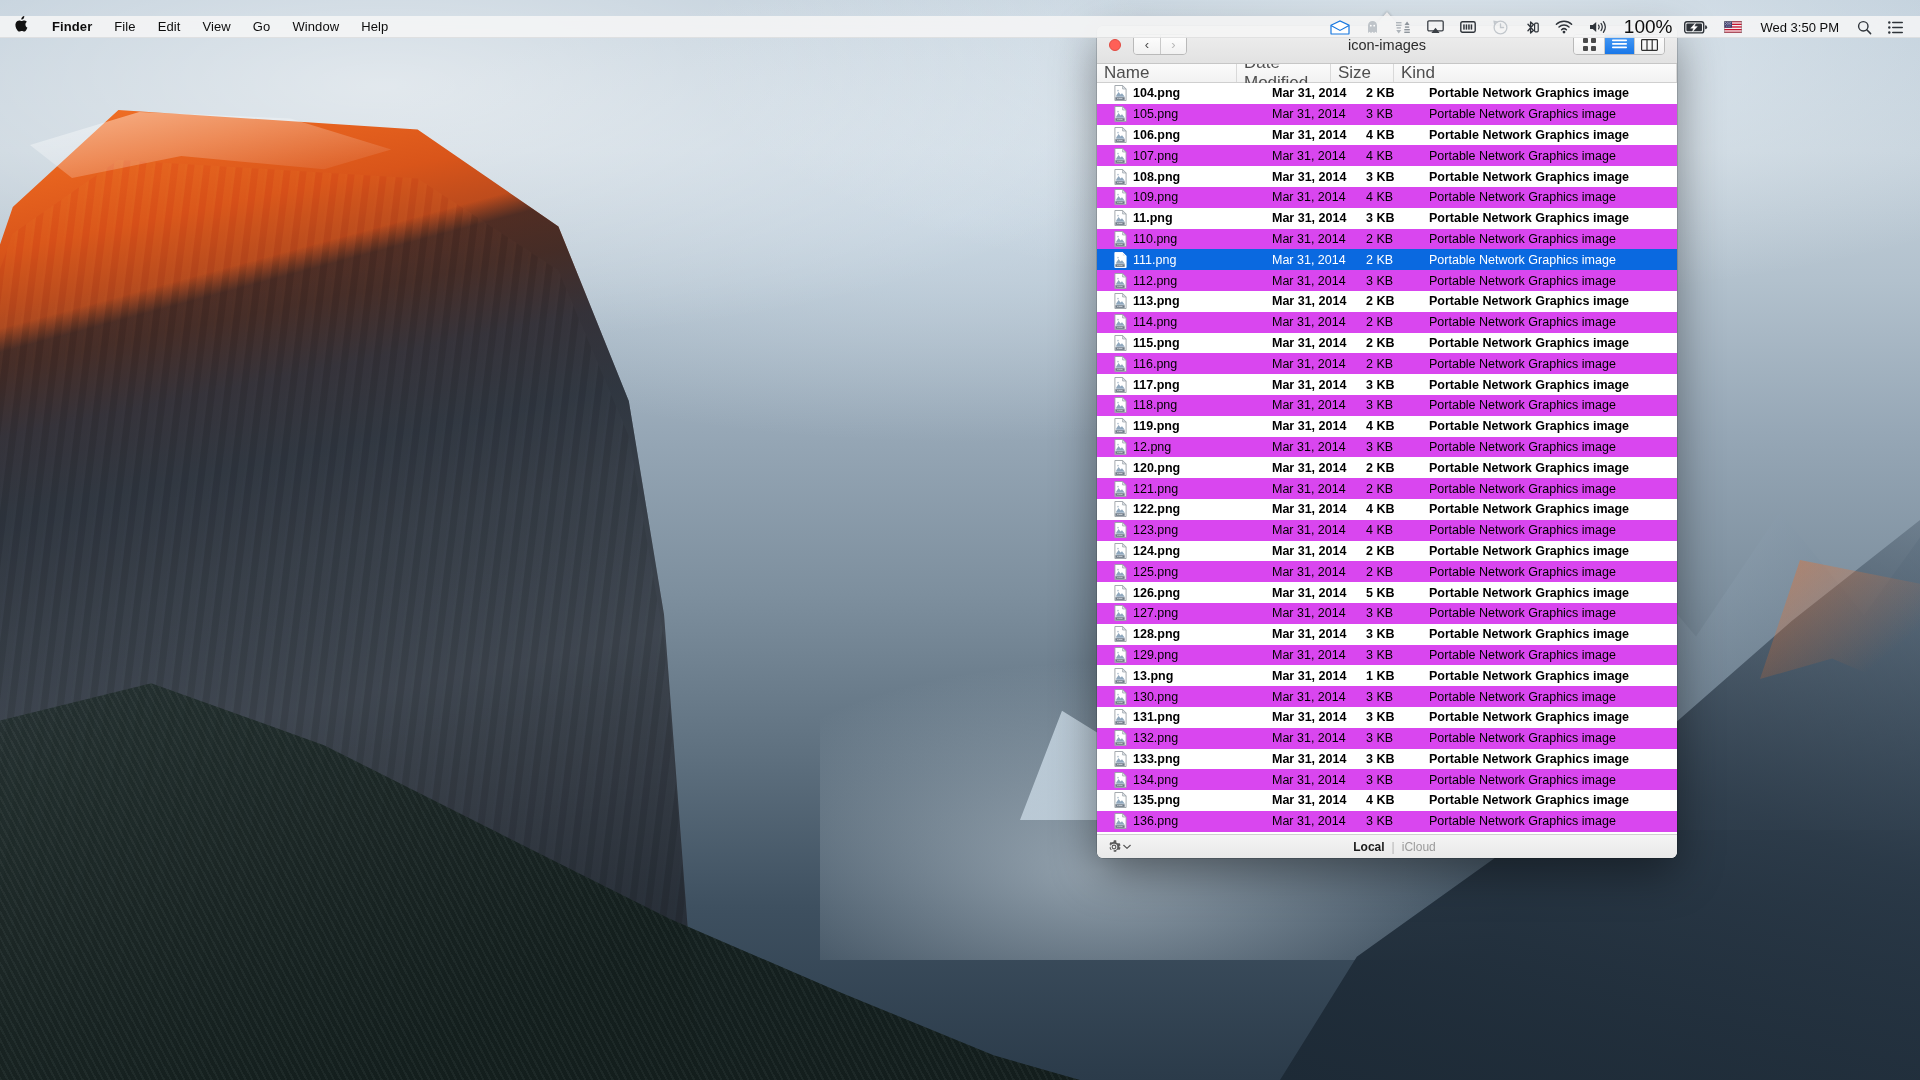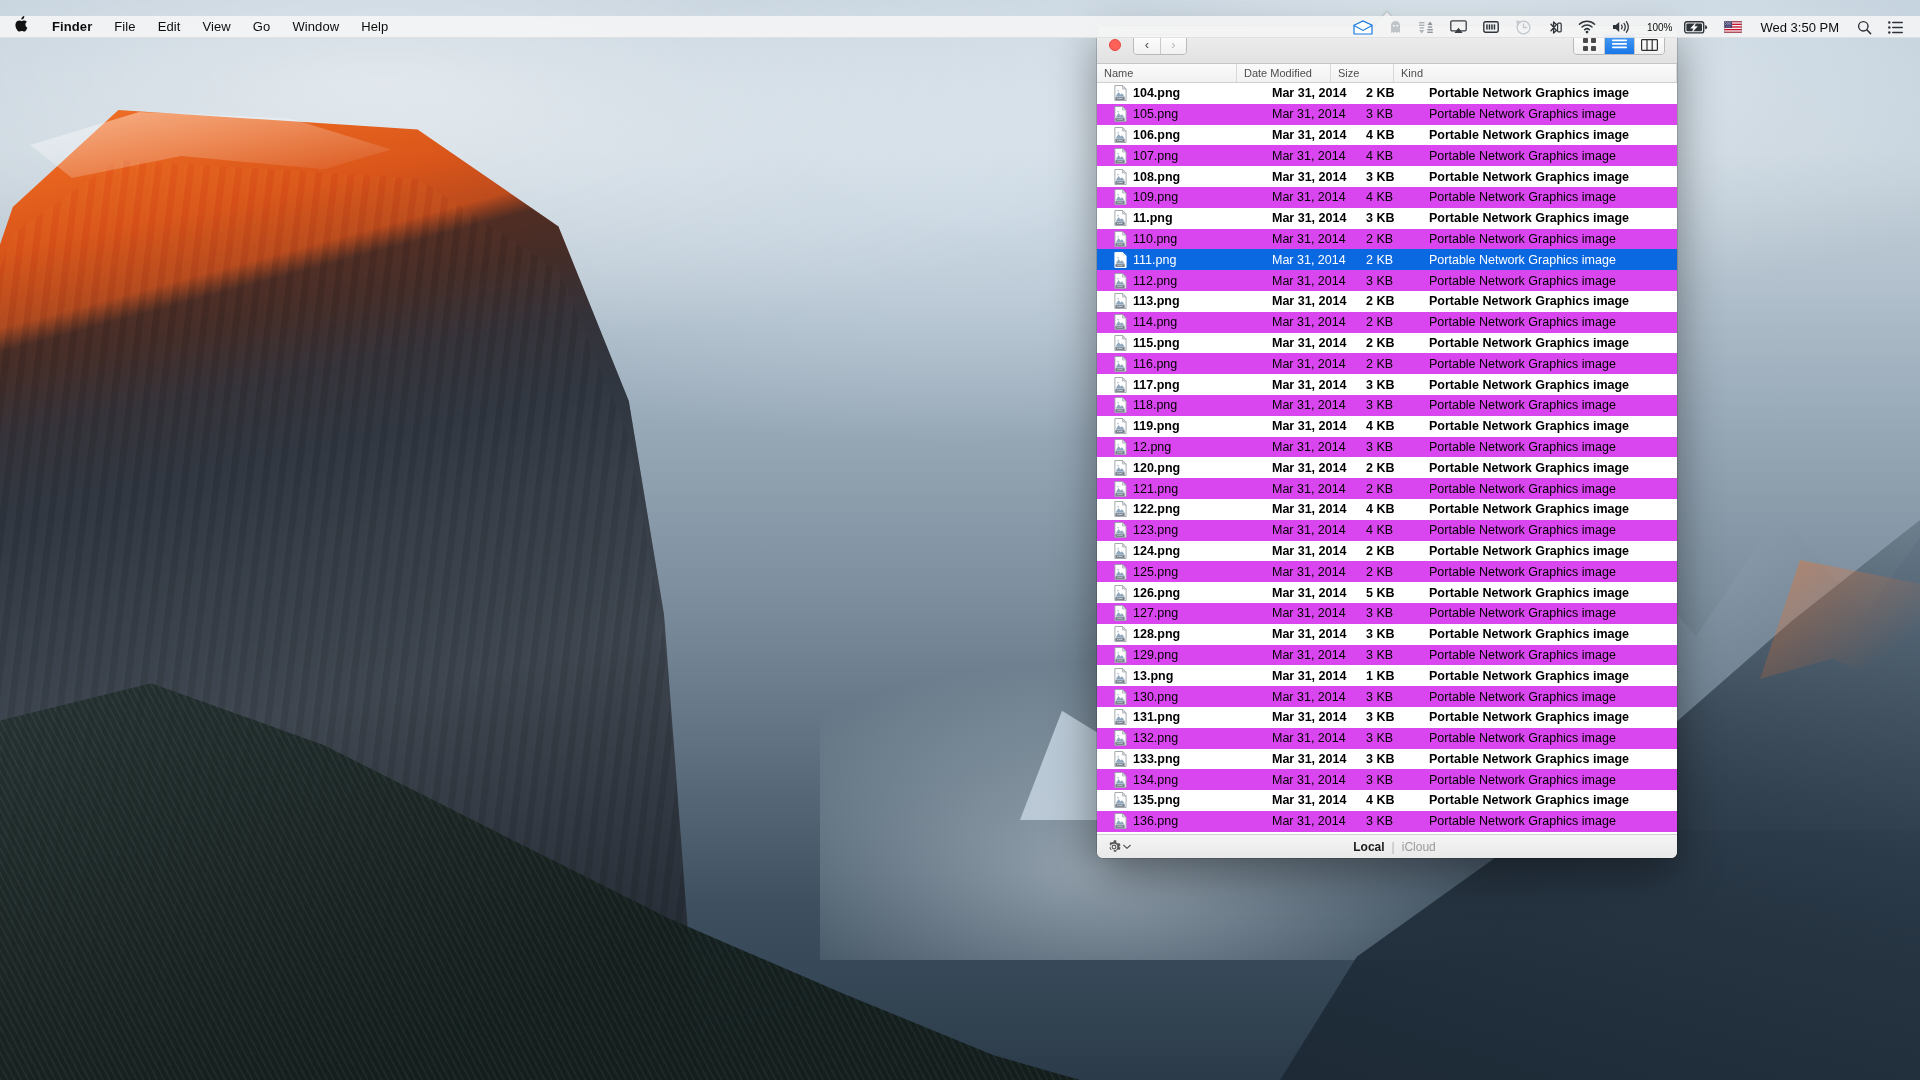--- a/index.html
+++ b/index.html
@@ -111,21 +111,21 @@
     white-space:nowrap; letter-spacing:.1px;
   }
   .mb-item.apple { padding:0 13px 0 14px; }
   .mb-item.bold { font-weight:bold; }
   .mb-right { margin-left:auto; display:flex; align-items:center; padding-right:8px; }
   .mb-stat {
     padding:0 8px; height:22px; display:flex; align-items:center; justify-content:center;
   }
   .mb-stat svg { display:block; }
   .mb-clock { padding:0 10px; font-size:13px; white-space:nowrap; }
-  .mb-pct { padding:0 4px 0 8px; font-size:10px; }
+  .mb-pct { padding:0 4px 0 8px; font-size:19px; }
 
   
   #finder {
     position:absolute;
     left:1097px; top:26px;
     width:580px; height:832px;
     background:#fff;
     border-radius:6px;
     box-shadow:0 14px 46px rgba(0,0,0,.42), 0 0 0 .5px rgba(0,0,0,.28);
     overflow:hidden;
@@ -187,21 +187,21 @@
   }
   .viewbtn + .viewbtn { border-left:1px solid #c9c9c9; }
   .viewbtn.active { background:linear-gradient(180deg,#4b9cf5,#1877e8); }
 
   
   .colhead {
     height:19px; flex:0 0 19px;
     background:linear-gradient(180deg,#fbfbfb,#f2f2f2);
     border-bottom:1px solid #cfcfcf;
     display:flex; align-items:center;
-    font-size:11px; color:#4e4e4e;
+    font-size:17px; color:#4e4e4e;
   }
   .colhead .ch {
     height:100%; display:flex; align-items:center;
     padding-left:7px;
     border-right:1px solid #d9d9d9;
     box-sizing:border-box;
   }
   .ch-name { width:140px; }
   .ch-date { width:94px; }
   .ch-size { width:63px; }
@@ -436,20 +436,21 @@
 <div id="popover-tail"></div>
 
 <div id="finder">
 
   <div class="titlebar">
     <div class="tl-close"></div>
     <div class="navgroup">
       <div class="navbtn">‹</div>
       <div class="navbtn disabled">›</div>
     </div>
+    <div class="wintitle">icon-images</div>
     <div class="viewgroup">
       <div class="viewbtn">
         <svg width="13" height="13" viewBox="0 0 13 13">
             <g fill="#4a4a4a">
               <rect x="0" y="0" width="5" height="5" rx="1"></rect>
               <rect x="8" y="0" width="5" height="5" rx="1"></rect>
               <rect x="0" y="8" width="5" height="5" rx="1"></rect>
               <rect x="8" y="8" width="5" height="5" rx="1"></rect>
             </g>
           </svg>

